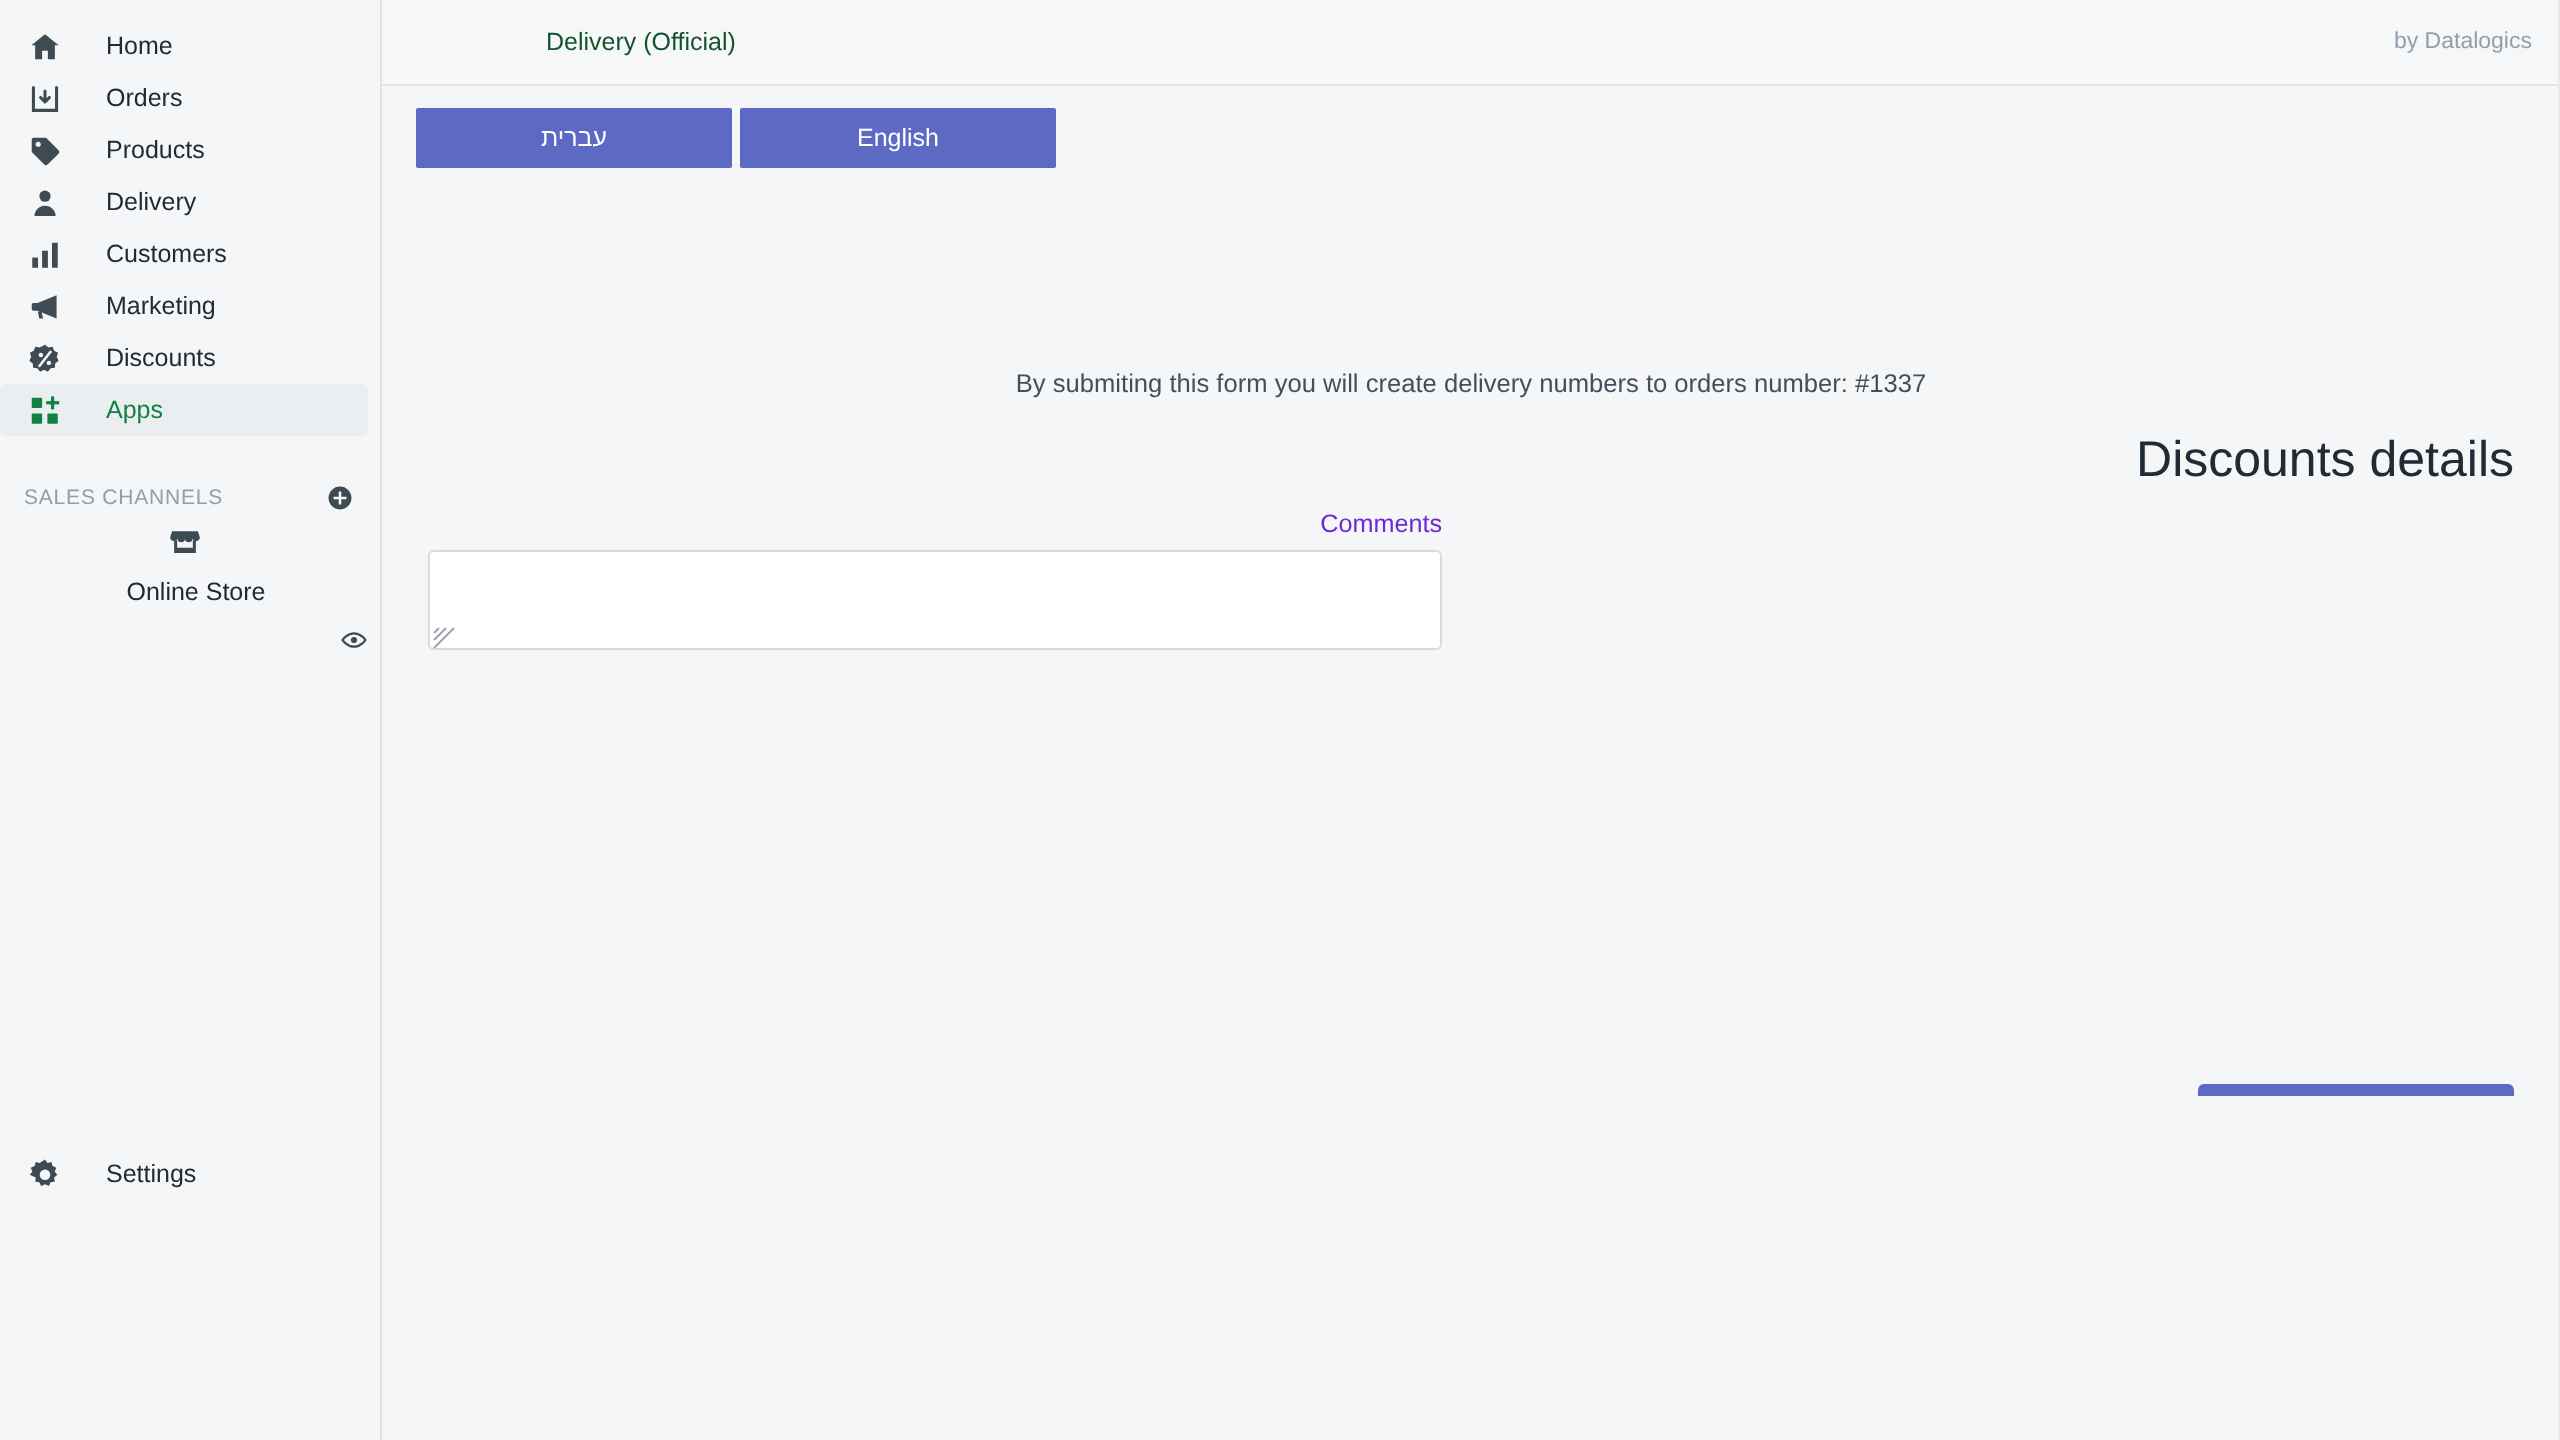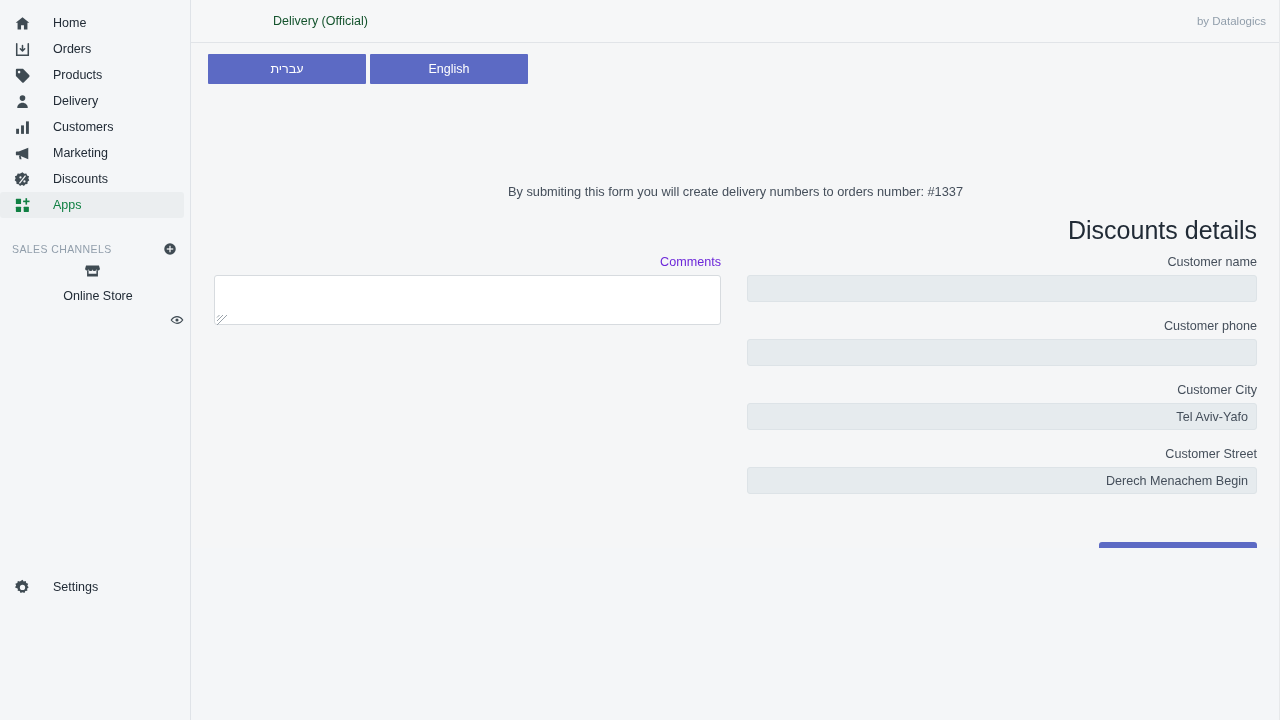--- a/index.html
+++ b/index.html
@@ -441,38 +441,20 @@
           <span class="resize-grip">
             <svg width="12" height="12" viewBox="0 0 12 12" stroke="#9aa3ab" stroke-width="1">
               <line x1="1" y1="11" x2="11" y2="1"></line>
               <line x1="1" y1="7" x2="7" y2="1"></line>
               <line x1="1" y1="3.5" x2="3.5" y2="1"></line>
             </svg>
           </span>
         </div>
       </div>
 
-      <div class="fields">
-        <div class="field">
-          <label class="flabel">Customer name</label>
-          <input class="fin" type="text" value="" style="">
-        </div>
-        <div class="field">
-          <label class="flabel">Customer phone</label>
-          <input class="fin" type="text" value="" style="">
-        </div>
-        <div class="field">
-          <label class="flabel">Customer City</label>
-          <input class="fin" type="text" value="Tel Aviv-Yafo" style="">
-        </div>
-        <div class="field">
-          <label class="flabel">Customer Street</label>
-          <input class="fin" type="text" value="Derech Menachem Begin" style="">
-        </div>
-      </div>
 
       <div class="submit-wrap">
         <button class="btn-submit">Create delivery</button>
       </div>
 
       <div class="bottom-fill"></div>
     </div>
 
     <div class="edge-right"></div>
   </section>

